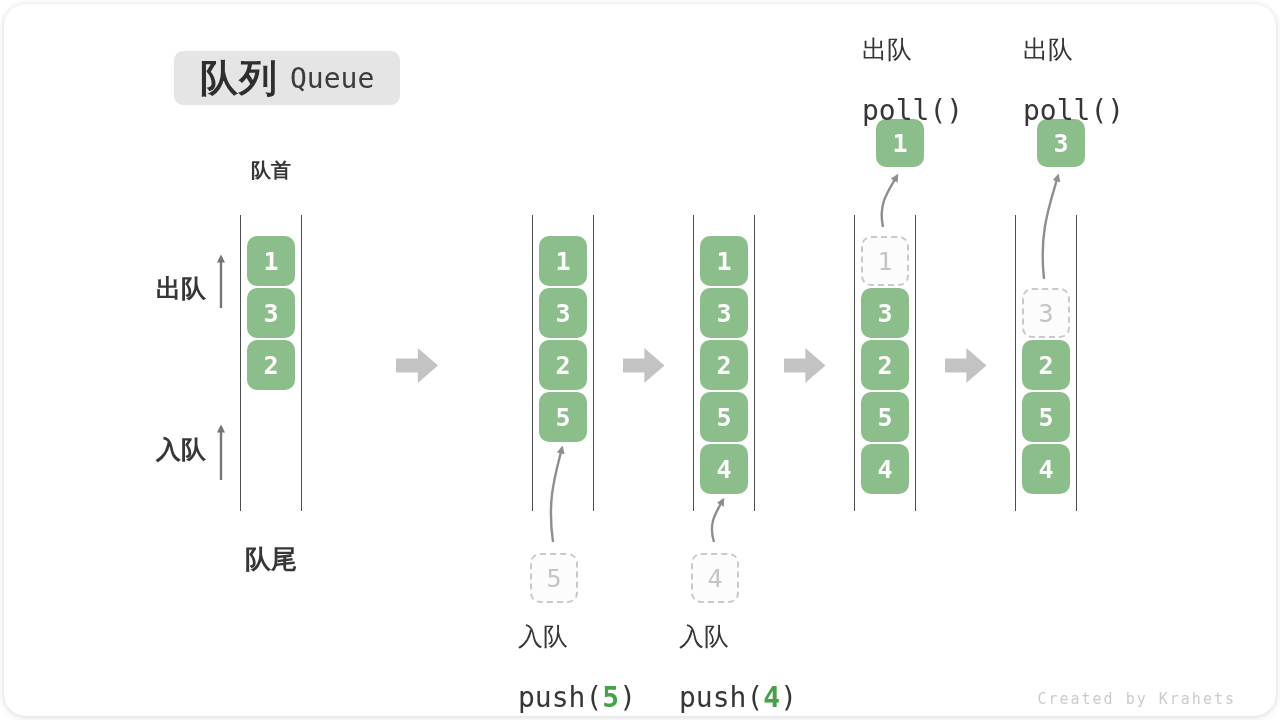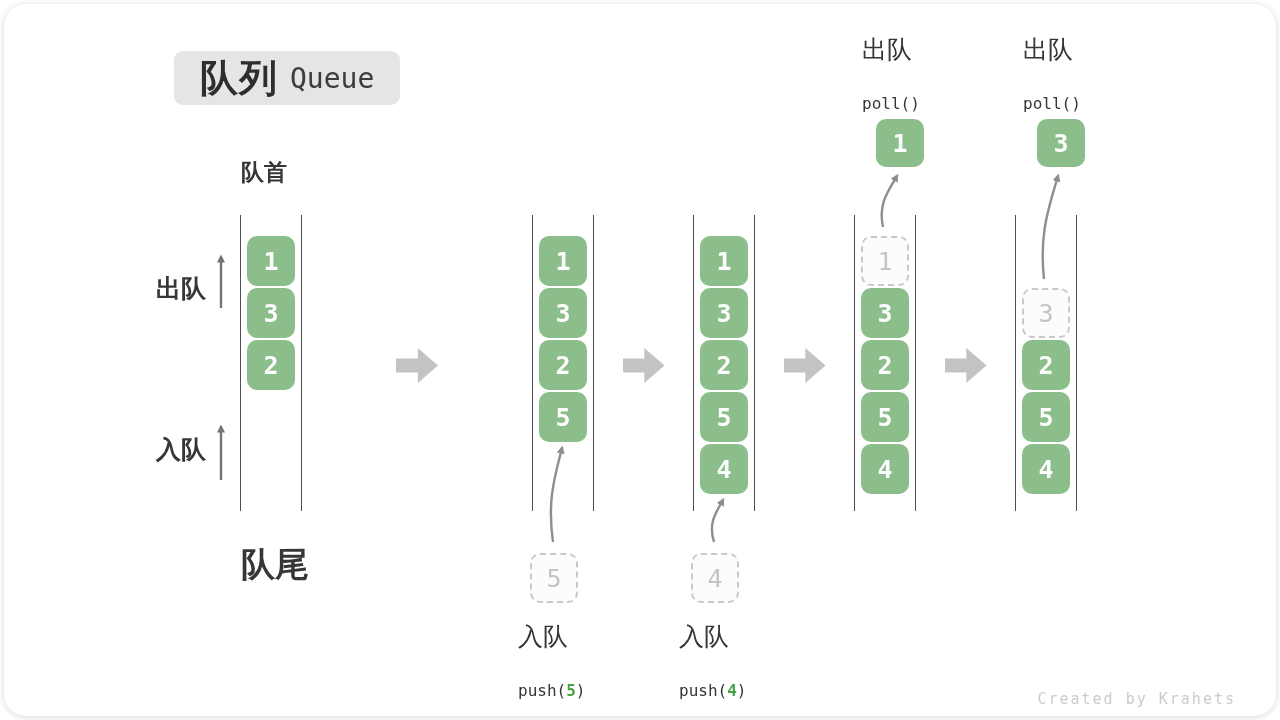--- a/index.html
+++ b/index.html
@@ -27,43 +27,43 @@
   }
   .badge{
     position:absolute;left:170px;top:47px;height:54px;min-width:191px;
     background:var(--badge-bg);border-radius:9px;
     display:inline-flex;align-items:center;justify-content:center;
     padding:0 26px;gap:12px;
   }
   .badge .zh{font-size:38px;font-weight:700;color:#2E2E2E;letter-spacing:1px;}
   .badge .en{font-family:"DejaVu Sans Mono",monospace;font-size:28px;color:#3C3C3C;}
   .lbl{position:absolute;color:var(--ink);font-weight:700;white-space:nowrap;}
-  .lbl.front{left:237px;top:153px;width:60px;font-size:23px;}
-  .lbl.rear{left:237px;top:538px;width:60px;text-align:center;font-size:34px;}
+  .lbl.front{left:237px;top:153px;width:60px;text-align:center;font-size:20px;}
+  .lbl.rear{left:237px;top:538px;width:60px;text-align:center;font-size:26px;}
   .lbl.side{font-size:25px;}
   .lbl.dequeue{left:152px;top:268px;}
   .lbl.enqueue{left:152px;top:429px;}
   .col-line{position:absolute;width:1.6px;background:var(--line);}
   .qbox{
     position:absolute;width:48px;height:50px;border-radius:10px;
     display:flex;align-items:center;justify-content:center;
     font-family:"DejaVu Sans Mono",monospace;font-size:25px;font-weight:700;
   }
   .qbox.filled{background:var(--green);color:var(--box-text);}
   .qbox.dashed{
     background:var(--dash-bg);border:2px dashed var(--dash-border);
     color:var(--dash-text);font-weight:500;
   }
   .block-arrow{
     position:absolute;width:42px;height:35px;background:var(--block-arrow);
     clip-path:polygon(0 30%,52% 30%,52% 0,100% 50%,52% 100%,52% 70%,0 70%);
   }
   .op{position:absolute;white-space:nowrap;}
   .op .op-zh{font-size:25px;font-weight:500;color:var(--ink);margin-bottom:7px;}
-  .op .op-code{font-family:"DejaVu Sans Mono",monospace;font-size:16px;font-weight:500;color:var(--ink);margin-top:28px;}
+  .op .op-code{font-family:"DejaVu Sans Mono",monospace;font-size:28px;font-weight:500;color:var(--ink);margin-top:28px;}
   .op .op-code b{color:var(--code-green);font-weight:700;}
   #arrow-layer{position:absolute;left:0;top:0;width:1280px;height:720px;pointer-events:none;}
   .watermark{
     position:absolute;right:40px;bottom:8px;
     font-family:"DejaVu Sans Mono",monospace;font-size:15px;
     color:var(--watermark);letter-spacing:2px;
   }
 </style>
 </head>
 <body>

